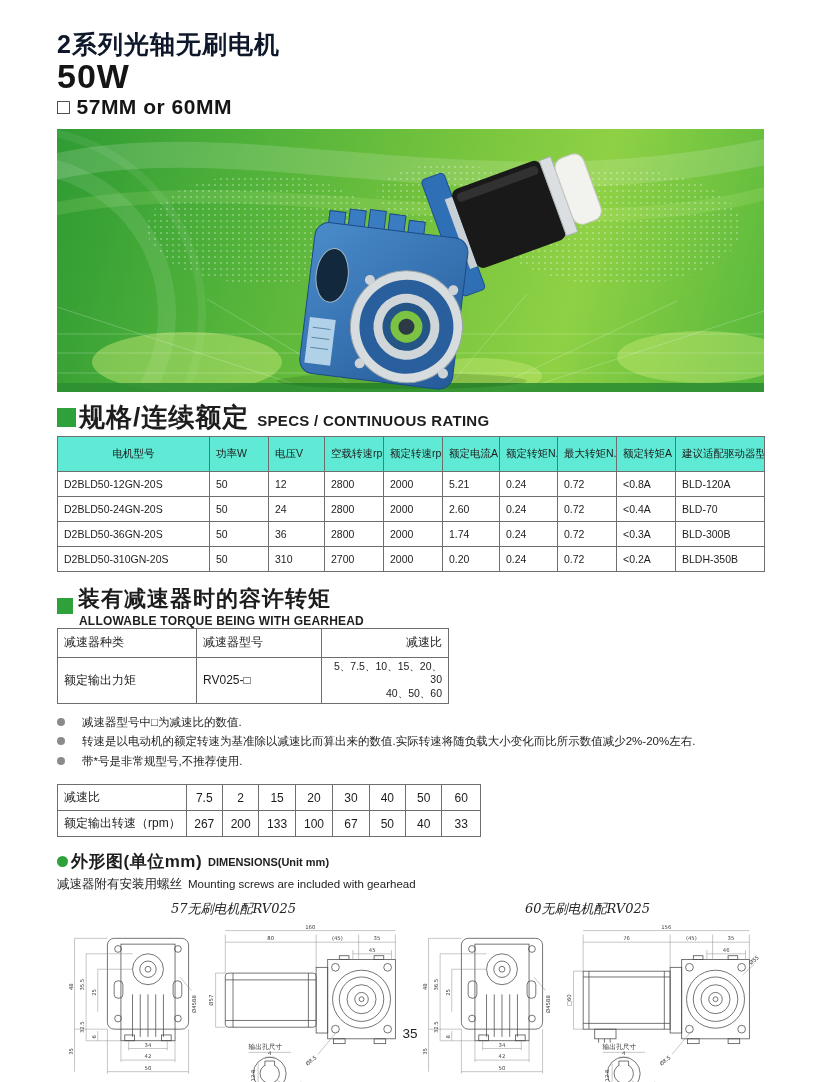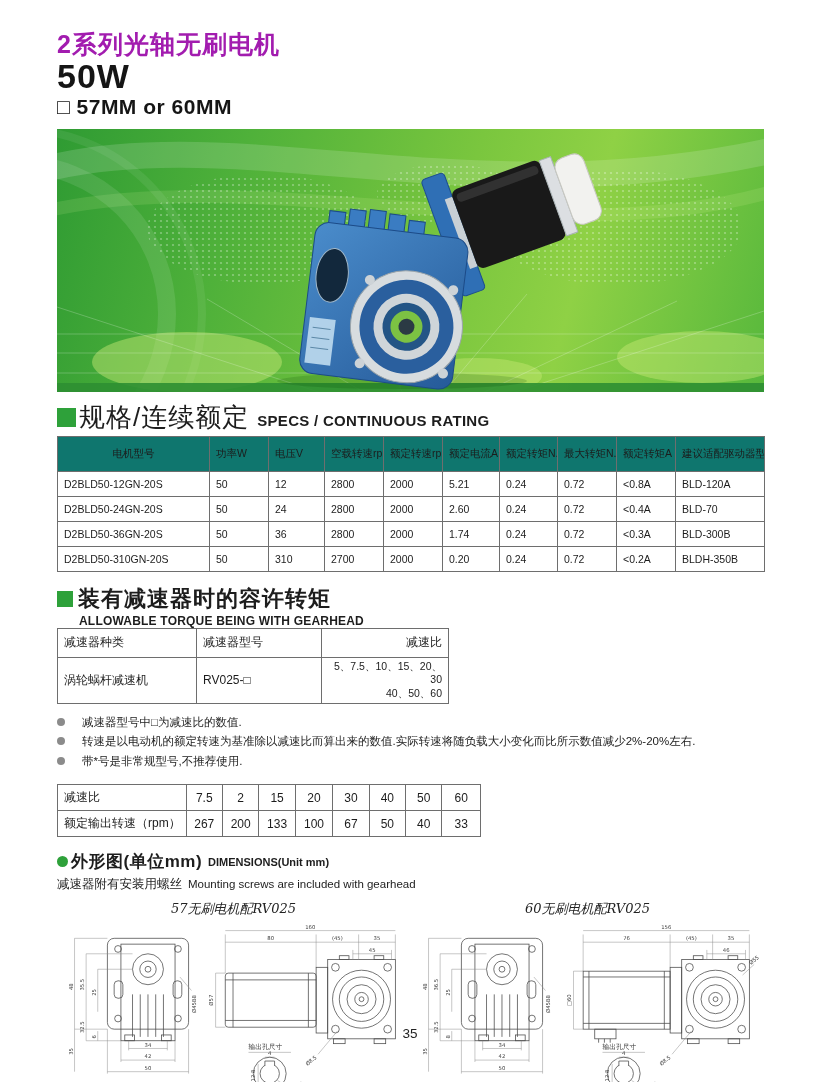--- a/index.html
+++ b/index.html
@@ -1,43 +1,43 @@
 <!DOCTYPE html>
 <html><head>
 <meta charset="utf-8">
 <style>
   html,body{margin:0;padding:0;}
   body{width:820px;height:1082px;background:#ffffff;position:relative;overflow:hidden;
        font-family:"Liberation Sans","DejaVu Sans",sans-serif;color:#1d1d1d;}
   .content{position:absolute;left:57px;top:0;width:707px;}
   
   .hdr{padding-top:31px;}
-  .series{color:#a21caf;font-size:25px;font-weight:700;letter-spacing:1px;line-height:1.1;}
+  .series{color:#0f172a;font-size:25px;font-weight:700;letter-spacing:1px;line-height:1.1;}
   .power{font-size:34px;font-weight:700;line-height:1.05;letter-spacing:1px;color:#151515;}
   .size{font-size:21px;font-weight:700;color:#151515;margin-top:1px;letter-spacing:.5px;}
   
   .hero{position:relative;width:707px;height:263px;margin-top:10px;overflow:hidden;
         background:linear-gradient(105deg,#2f9b33 0%,#4fb13a 25%,#7ac63e 55%,#8fd145 72%,#57b83c 100%);}
   .hero svg{position:absolute;left:0;top:0;}
   
   .sec1{display:flex;align-items:flex-end;margin-top:11px;}
   .sq{width:19px;height:19px;background:#2ea13a;margin:0 3px 5px 0;}
-  .t-cn{font-size:26px;font-weight:400;letter-spacing:1px;line-height:1.1;}
+  .t-cn{font-size:26px;font-weight:700;letter-spacing:1px;line-height:1.1;}
   .t-en{font-size:15px;font-weight:700;margin:0 0 3px 8px;letter-spacing:.3px;}
   .sec2{margin-top:12px;}
-  .sec2 .row1{display:flex;align-items:center;}
+  .sec2 .row1{display:flex;align-items:flex-end;}
   .sec2 .sq{width:16px;height:16px;margin:0 5px 0 0;}
   .sec2 .cn{font-size:22px;font-weight:700;letter-spacing:1px;}
   .sec2 .en{font-size:12px;font-weight:700;margin:0 0 0 22px;letter-spacing:.2px;}
   
   table{border-collapse:collapse;table-layout:fixed;}
   th,td{border:1px solid #6e6e6e;padding:2px 6px;text-align:left;font-weight:400;
         color:#1c1c1c;overflow:hidden;white-space:nowrap;}
   .spec-table{width:707px;font-size:10.5px;margin-top:4px;}
-  .spec-table thead th{background:#0f766e;height:30px;vertical-align:middle;margin-top:24px;}
+  .spec-table thead th{background:#5eead4;height:30px;vertical-align:middle;margin-top:24px;}
   .spec-table thead th.c{text-align:center;}
   .spec-table tbody td{height:20px;}
   .gh-table{width:391px;font-size:12px;}
   .gh-table th{height:24px;vertical-align:middle;}
   .gh-table th.r{text-align:right;}
   .gh-table td{height:36px;vertical-align:middle;}
   .gh-table .ratios{font-size:10.5px;line-height:1.3;text-align:right;white-space:normal;}
   .ratio-table{width:424px;font-size:12px;margin-top:15px;}
   .ratio-table td{height:21px;text-align:center;}
   .ratio-table td:first-child{text-align:left;padding-left:6px;}
@@ -265,21 +265,21 @@
       </colgroup>
     <thead>
       <tr>
         <th>减速器种类</th>
         <th>减速器型号</th>
         <th class="r">减速比</th>
       </tr>
     </thead>
     <tbody>
       <tr>
-        <td>涡轮蜗杆减速机</td>
+        <td>额定输出力矩</td>
         <td>RV025-□</td>
         <td class="ratios">
           <div>5、7.5、10、15、20、30</div>
           <div>40、50、60</div>
         </td>
       </tr>
     </tbody>
   </table>
 
   <ul class="notes">

